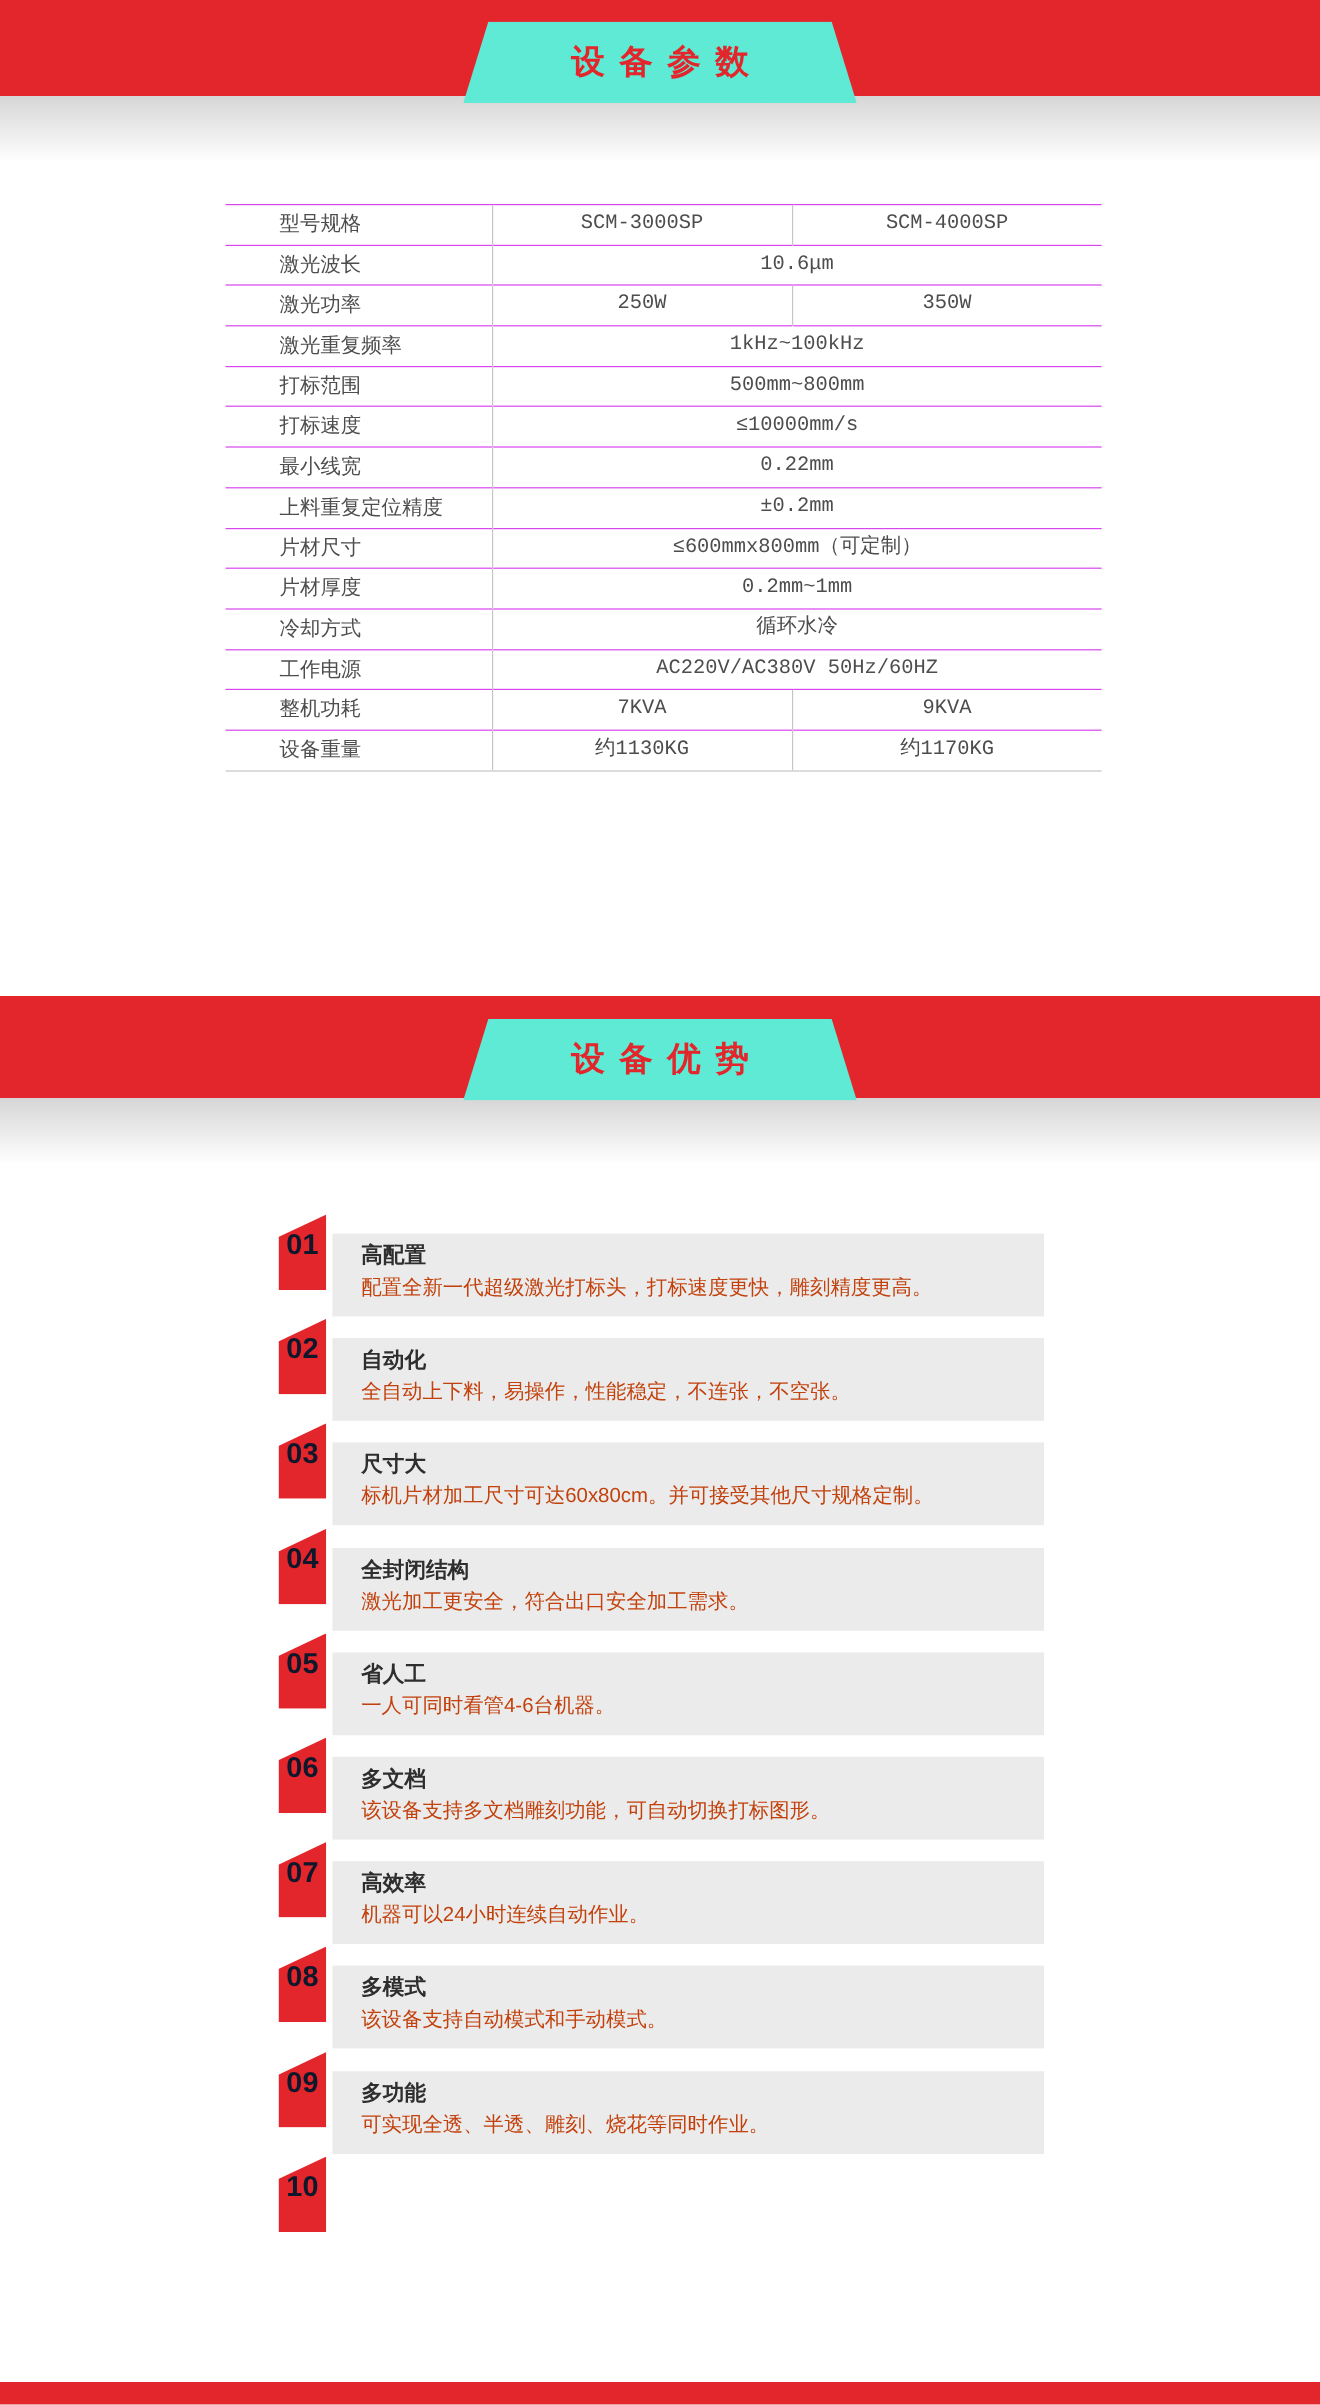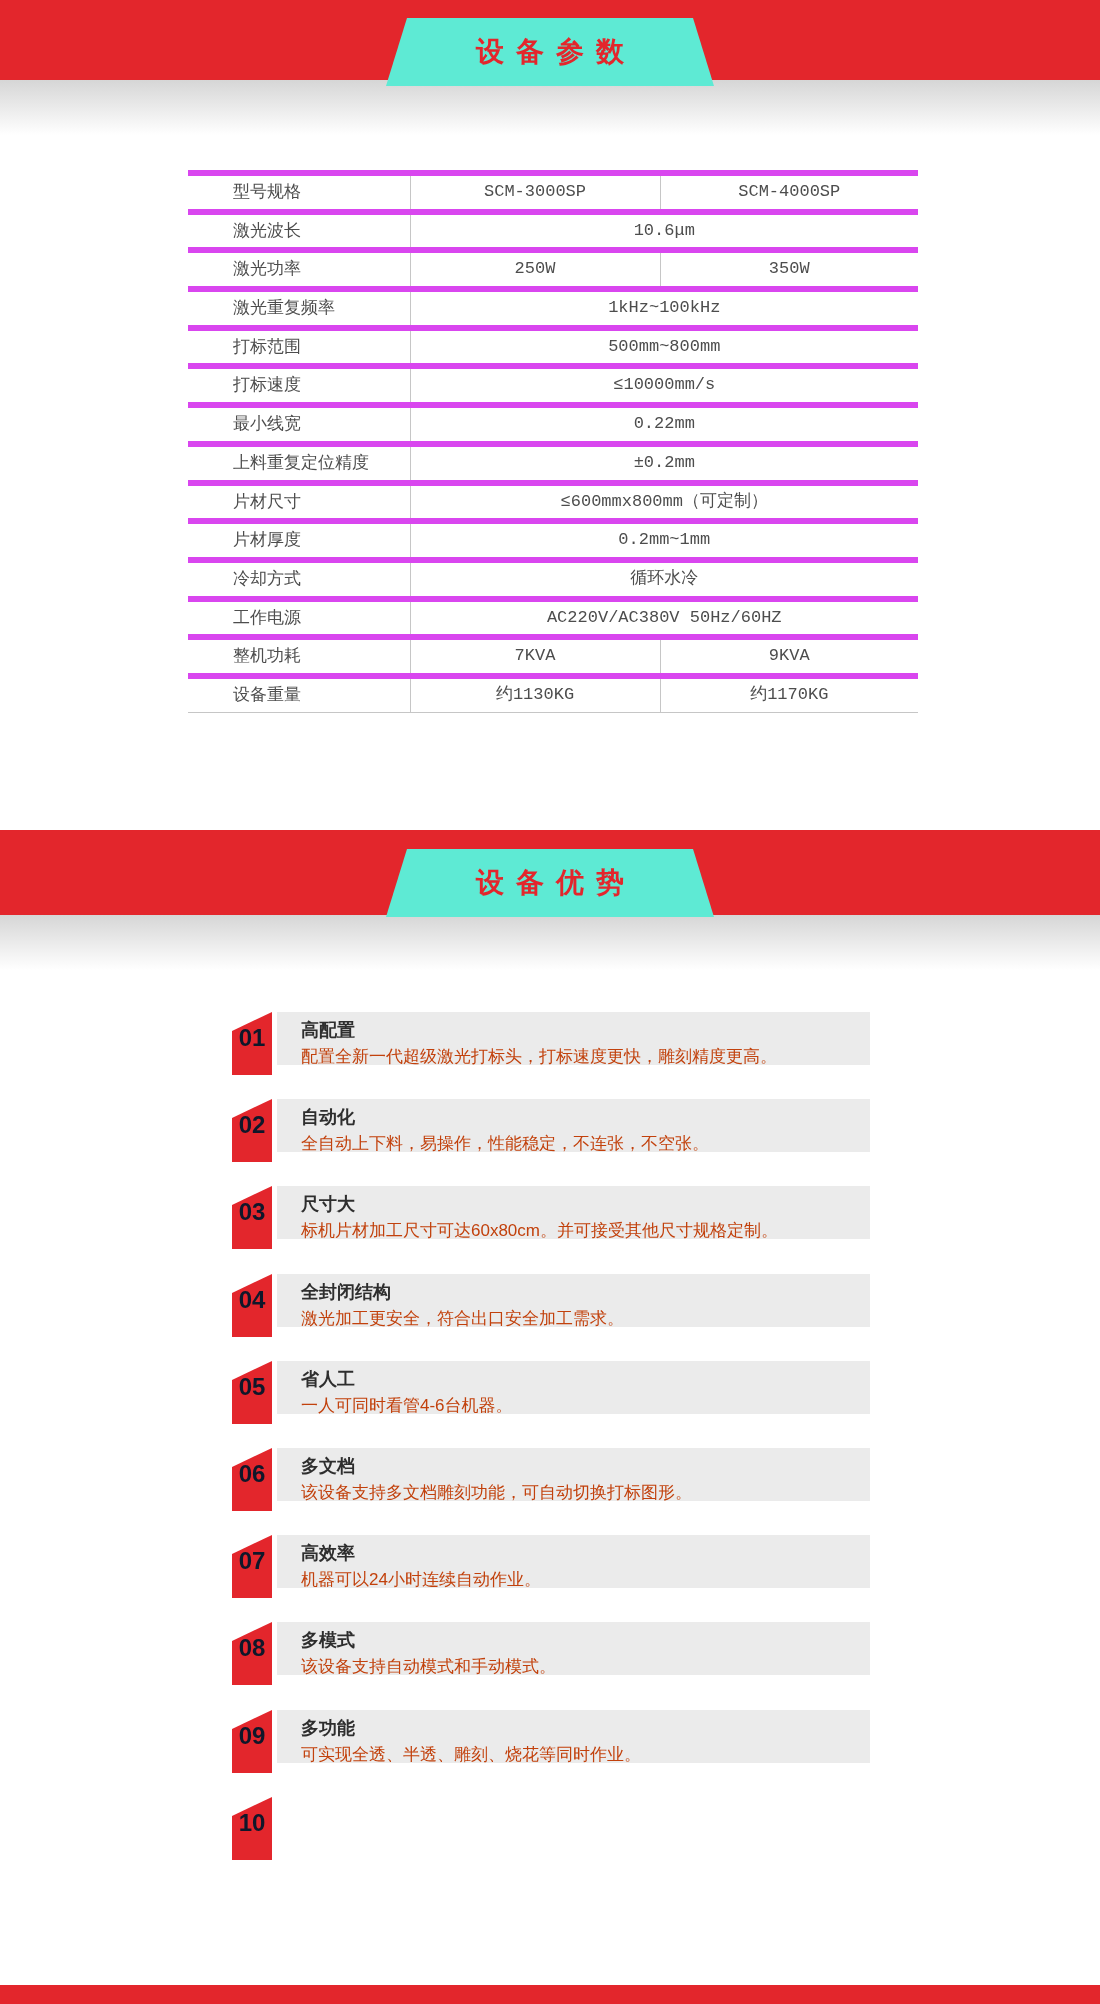--- a/index.html
+++ b/index.html
@@ -30,37 +30,37 @@
   
   .spec{
     position:absolute;left:188px;top:170px;width:730px;
     border-collapse:collapse;table-layout:fixed;
     font-size:17px;color:#4d4d4d;
   }
   .spec col.c1{width:222px;}
   .spec col.c2{width:250px;}
   .spec col.c3{width:258px;}
   .spec td{
-    height:32.7px;padding:0;border-top:6px solid #d946ef;
+    height:32.7px;padding:0;border-top:1px solid #d946ef;
     text-align:center;vertical-align:middle;line-height:1.1;
   }
   .spec tr:last-child td{border-bottom:1px solid #c6c6c6;margin-top:12px;}
   .spec td.lbl{text-align:left;padding-left:45px;}
   .spec td.v{border-left:1px solid #c6c6c6;font-family:Liberation Mono, monospace;}
   
   .adv-item{position:absolute;left:0;width:1100px;height:63px;}
   .adv-num{
     position:absolute;left:232px;top:0;width:40px;height:63px;
     background:#e3262c;color:#0f172a;font-size:24px;font-weight:bold;
     clip-path:polygon(0 30%,100% 0,100% 100%,0 100%);
     display:flex;align-items:flex-end;justify-content:center;
     padding-bottom:23px;box-sizing:border-box;
   }
   .adv-box{
-    position:absolute;left:277px;top:0;width:593px;height:53px;
+    position:absolute;left:277px;top:16px;width:593px;height:69px;
     background:#ebebeb;box-sizing:border-box;padding:6px 10px 0 24px;
   }
   .adv-title{display:block;font-size:18px;font-weight:bold;color:#2e2e2e;line-height:25px;}
   .adv-desc{display:block;font-size:17px;color:#c2410c;line-height:27px;white-space:nowrap;}
   
   .bottom-strip{position:absolute;top:1985px;left:0;width:1100px;height:19px;background:#e3262c;}
 </style>
 </head>
 <body>
 

